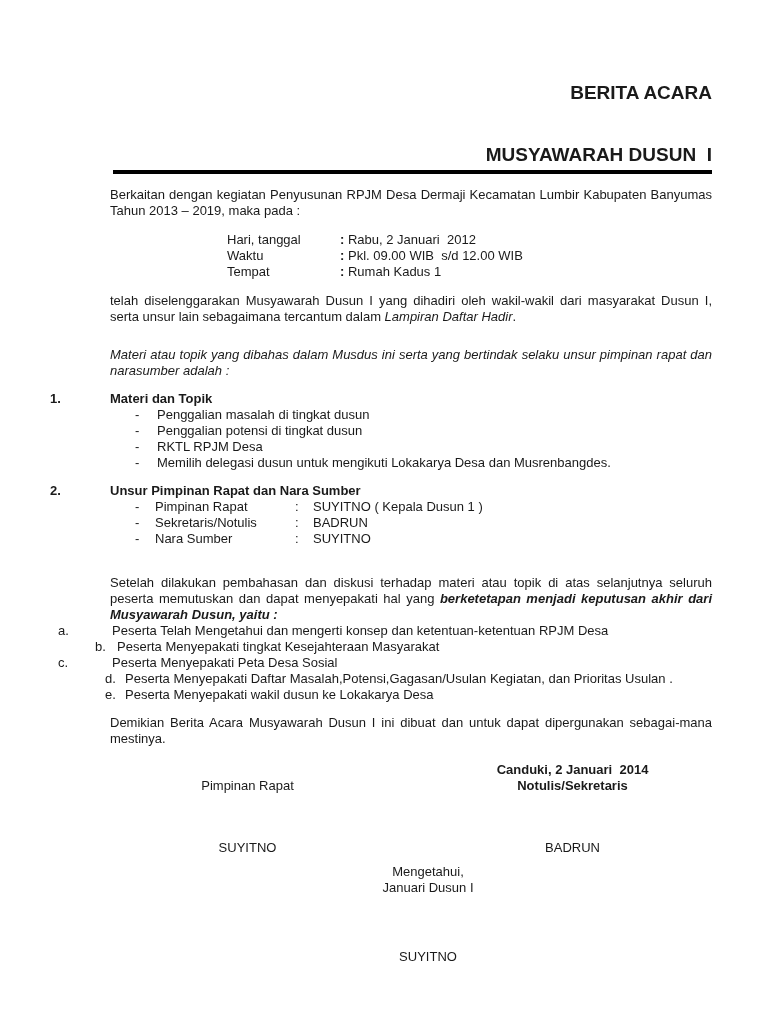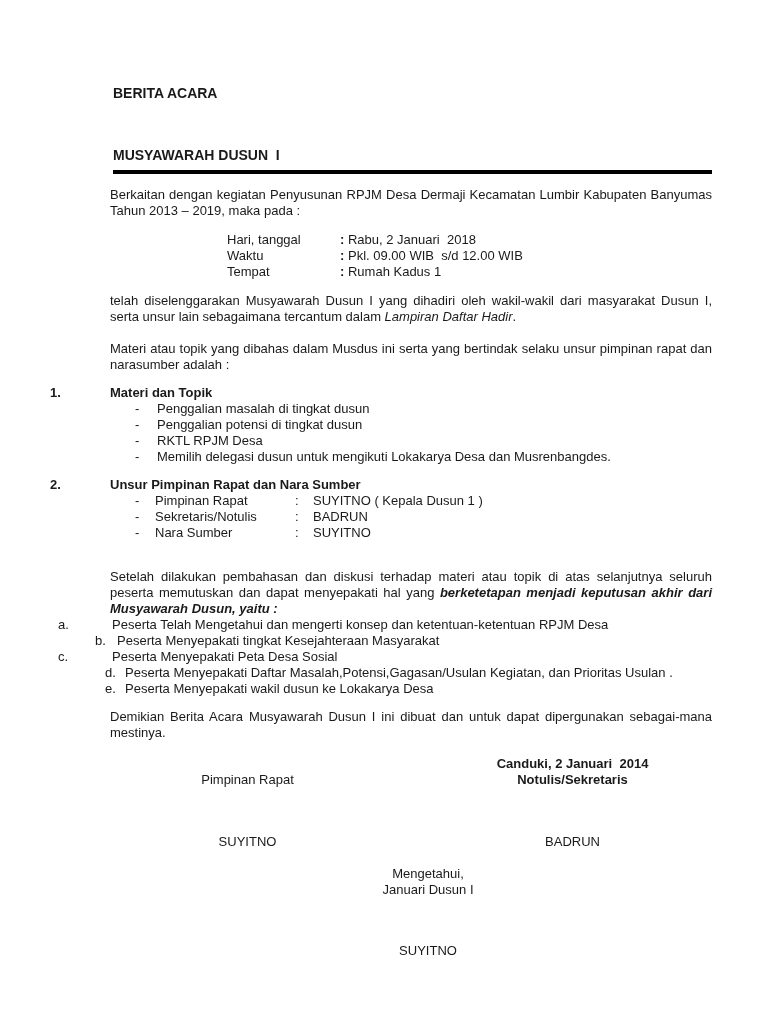--- a/index.html
+++ b/index.html
@@ -13,35 +13,35 @@
     font-size: 13px;
     line-height: 16px;
     color: #1a1a1a;
   }
   .pre { white-space: pre-wrap; margin-top: 42px; }
 
   
   .title-block {
     margin: 83px 56px 0 113px;
     width: 599px;
-    text-align: left;
+    text-align: right;
     font-weight: bold;
-    font-size: 14px;
+    font-size: 19px;
     line-height: 20px;
     padding-bottom: 5px;
     border-bottom: 4px solid #000000;
   }
 
   
   .para {
     margin: 13px 56px 0 110px;
     width: 602px;
     text-align: justify;
   }
-  .para.topics { margin-top: 16px; }
+  .para.topics { margin-top: 22px; font-style: italic; }
   .para.decision-intro { margin-top: 28px; }
   .para.closing { margin-top: 12px; }
   .em-bi { font-weight: bold; font-style: italic; }
   .em-i  { font-style: italic; }
 
   
   .details { margin: 13px 0 0 227px; }
   .detail-row { display: flex; }
   .detail-label { width: 113px; font-weight: normal; flex: 0 0 auto; }
   .detail-colon { font-weight: bold; flex: 0 0 auto; }
@@ -74,40 +74,40 @@
   .decision-text { white-space: pre-wrap; }
 
   
   .signatures { position: relative; margin-top: 15px; height: 280px; }
   .sig { position: absolute; text-align: center; }
   .sig-place-date { top: 0;    left: 450px; width: 245px; white-space: pre-wrap; font-weight: bold; }
   .sig-role-left  { top: 16px; left: 120px; width: 255px; }
   .sig-role-right { top: 16px; left: 450px; width: 245px; font-weight: bold; }
   .sig-name-left  { top: 78px; left: 120px; width: 255px; }
   .sig-name-right { top: 78px; left: 450px; width: 245px; }
-  .sig-ack        { top: 110px; left: 300px; width: 256px; }
+  .sig-ack        { top: 102px; left: 300px; width: 256px; }
   .sig-ack-name   { top: 187px; left: 300px; width: 256px; }
 </style>
 </head>
 <body>
 
 <div class="page">
 
   <div class="title-block">
     <div>BERITA ACARA</div>
     <div class="pre">MUSYAWARAH DUSUN  I</div>
   </div>
 
   <p class="para">Berkaitan dengan kegiatan Penyusunan RPJM Desa Dermaji Kecamatan Lumbir Kabupaten Banyumas Tahun 2013 – 2019, maka pada :</p>
 
   <div class="details">
     <div class="detail-row">
       <span class="detail-label">Hari, tanggal</span>
       <span class="detail-colon">:</span>
-      <span class="detail-value"> Rabu, 2 Januari  2018</span>
+      <span class="detail-value"> Rabu, 2 Januari  2012</span>
     </div>
     <div class="detail-row">
       <span class="detail-label">Waktu</span>
       <span class="detail-colon">:</span>
       <span class="detail-value"> Pkl. 09.00 WIB  s/d 12.00 WIB</span>
     </div>
     <div class="detail-row">
       <span class="detail-label">Tempat</span>
       <span class="detail-colon">:</span>
       <span class="detail-value"> Rumah Kadus 1</span>

